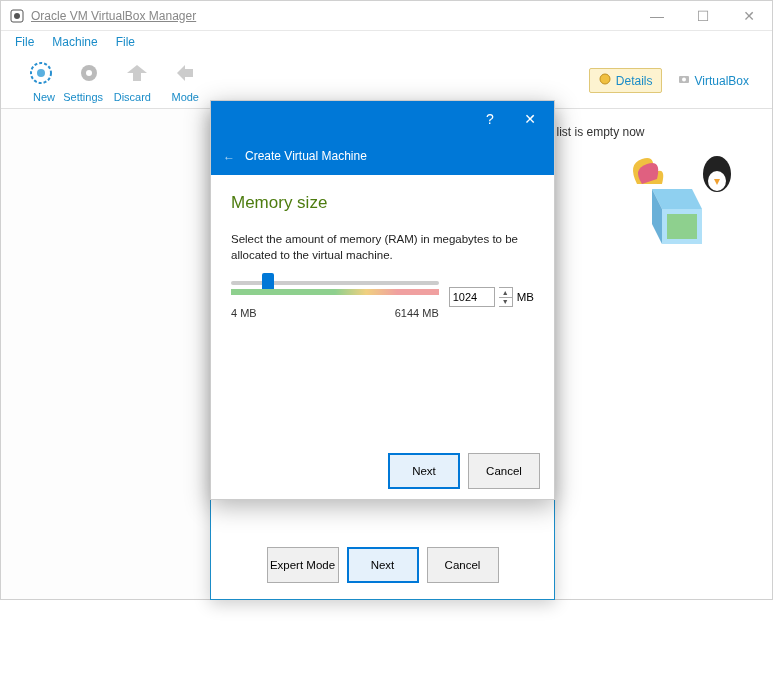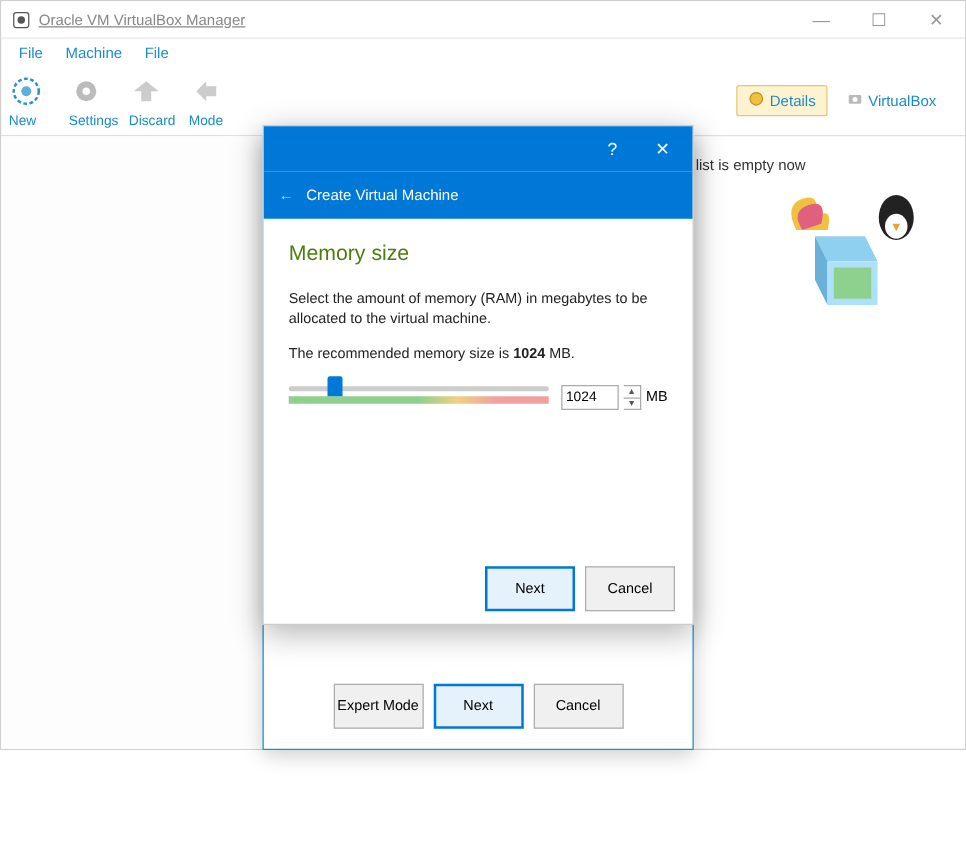--- a/index.html
+++ b/index.html
@@ -10,21 +10,21 @@
 .titlebar { height: 30px; display: flex; align-items: center; padding: 0 0 0 8px; background: #fff; border-bottom: 1px solid #e8e8e8; }
 .titlebar-icon { width: 16px; height: 16px; margin-right: 6px; }
 .titlebar-title { font-size: 12px; color: #888; flex: 1; text-decoration: underline; }
 .titlebar-controls { display: flex; }
 .tbc { width: 46px; height: 30px; display: flex; align-items: center; justify-content: center; color: #999; font-size: 14px; }
 
 .menubar { height: 22px; display: flex; align-items: center; padding: 0 6px; gap: 2px; }
 .menubar-item { font-size: 12px; color: #1a8cc8; padding: 2px 8px; }
 
 .toolbar { height: 56px; display: flex; align-items: center; padding: 0 6px; border-bottom: 1px solid #e0e0e0; }
-.tool-btn { display: flex; flex-direction: column; align-items: flex-start; width: 48px; font-size: 11px; color: #1a8cc8; gap: 4px; }
+.tool-btn { display: flex; flex-direction: column; align-items: flex-end; width: 48px; font-size: 11px; color: #1a8cc8; gap: 4px; }
 .tool-btn .ic { width: 28px; height: 28px; display: flex; align-items: center; justify-content: center; }
 .toolbar-right { margin-left: auto; display: flex; gap: 6px; padding-right: 8px; }
 .mode-btn { display: flex; align-items: center; gap: 4px; font-size: 12px; color: #1a8cc8; padding: 3px 8px; border: 1px solid transparent; border-radius: 2px; }
 .mode-btn.active { background: #fdf3d0; border-color: #e0c878; }
 
 .main-area { position: relative; height: calc(100% - 108px); display: flex; }
 .left-pane { width: 210px; border-right: 1px solid #e0e0e0; background: #fdfdfd; }
 .right-pane { flex: 1; padding: 16px; position: relative; font-size: 12px; color: #333; }
 .welcome-text { position: absolute; right: 16px; top: 16px; width: 300px; text-align: left; }
 .vb-logo { position: absolute; right: 30px; top: 40px; width: 130px; height: 110px; }
@@ -180,31 +180,32 @@
     <div class="tbc">?</div>
     <div class="tbc">✕</div>
   </div>
   <div class="dlg-header">
     <span style="opacity:.7">←</span>
     <span>Create Virtual Machine</span>
   </div>
   <div class="dlg-body">
     <div class="dlg-h1">Memory size</div>
     <div class="dlg-text">Select the amount of memory (RAM) in megabytes to be allocated to the virtual machine.</div>
-    <div class="dlg-text">
-      <span>The recommended memory size is </span><b>1024</b><span> MB.</span>
-    </div>
 
     <div class="slider-row">
       <div style="flex:1">
         <div class="slider">
           <div class="slider-track"></div>
           <div class="slider-bar"></div>
           <div class="slider-thumb" style="left:15%"></div>
         </div>
+        <div class="slider-labels">
+          <span>4 MB</span>
+          <span>6144 MB</span>
+        </div>
       </div>
       <div class="mem-input">
         <input type="text" value="1024" style="">
         <div class="spinner">
             <div>▲</div>
             <div>▼</div>
           </div>
         <span class="mem-unit">MB</span>
       </div>
     </div>

